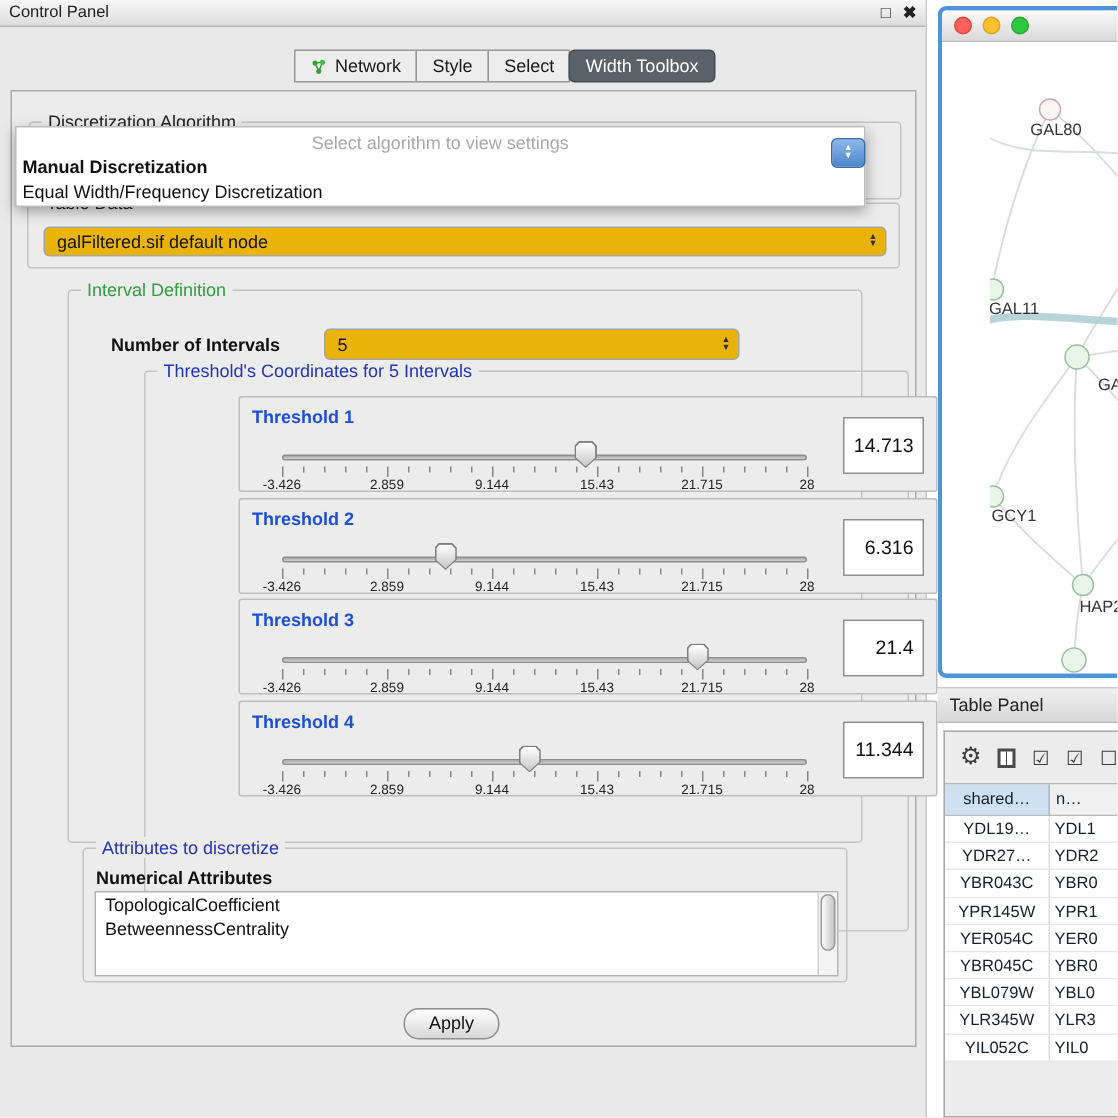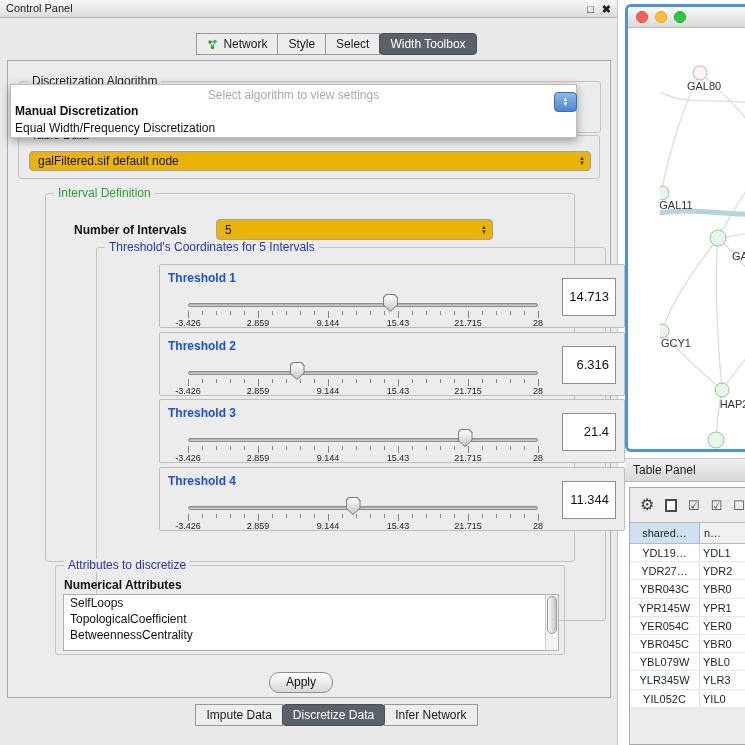--- a/index.html
+++ b/index.html
@@ -380,43 +380,31 @@
   </div>
         </div>
     </div>
   </div>
 
   <div class="group" style="left:55px;top:565px;width:510px;height:90px;">
     <span class="group-label blue">Attributes to discretize</span>
     <div class="attr-sublabel" style="left:8px;top:12px;">Numerical Attributes</div>
     <div class="attr-list" style="left:7px;top:28px;width:496px;height:57px;">
       <div id="attr-items-host">
-          <div class="attr-item">SelfLoops</div>
           <div class="attr-item">TopologicalCoefficient</div>
           <div class="attr-item">BetweennessCentrality</div>
         </div>
       <div class="attr-scrollbar">
         <div class="attr-thumb"></div>
       </div>
     </div>
   </div>
 
   <div class="apply-btn">Apply</div>
 
-  <div class="tab-bar bottom-bar">
-      <div class="tab">
-        <span>Impute Data</span>
-      </div>
-      <div class="tab active">
-        <span>Discretize Data</span>
-      </div>
-      <div class="tab">
-        <span>Infer Network</span>
-      </div>
-    </div>
 </div>
 
 <div class="net-win">
   <div class="net-titlebar">
     <span class="traffic t-red"></span>
     <span class="traffic t-yellow"></span>
     <span class="traffic t-green"></span>
   </div>
   <div class="net-canvas">
     <svg width="118" height="424" viewBox="0 0 118 424">

